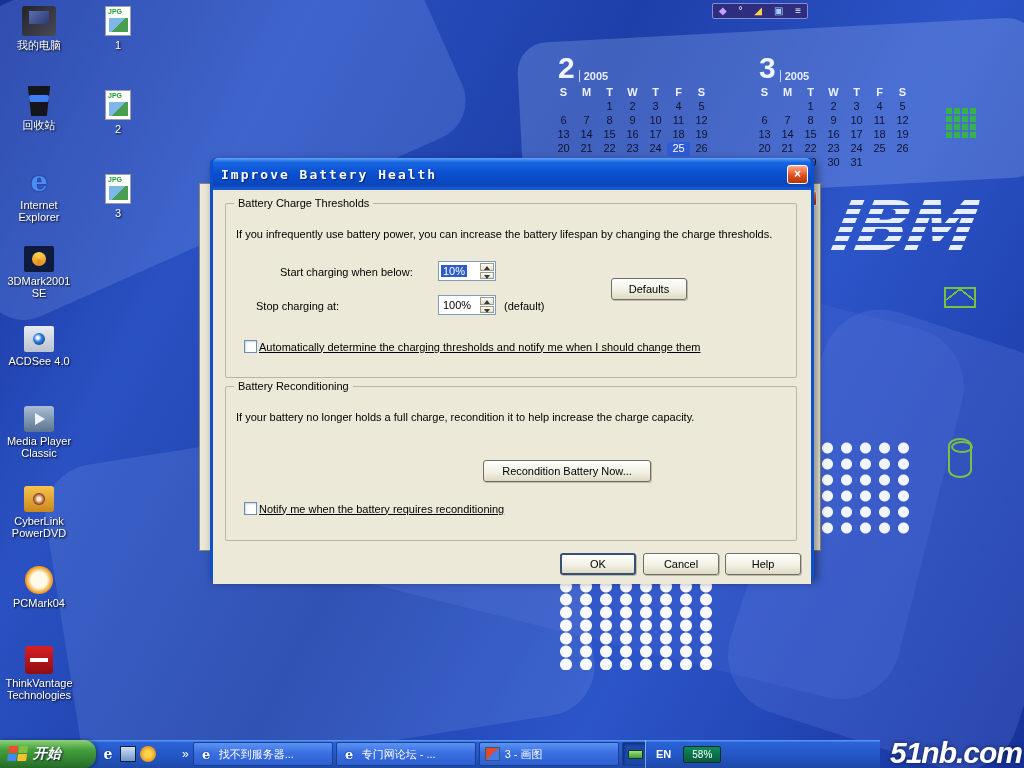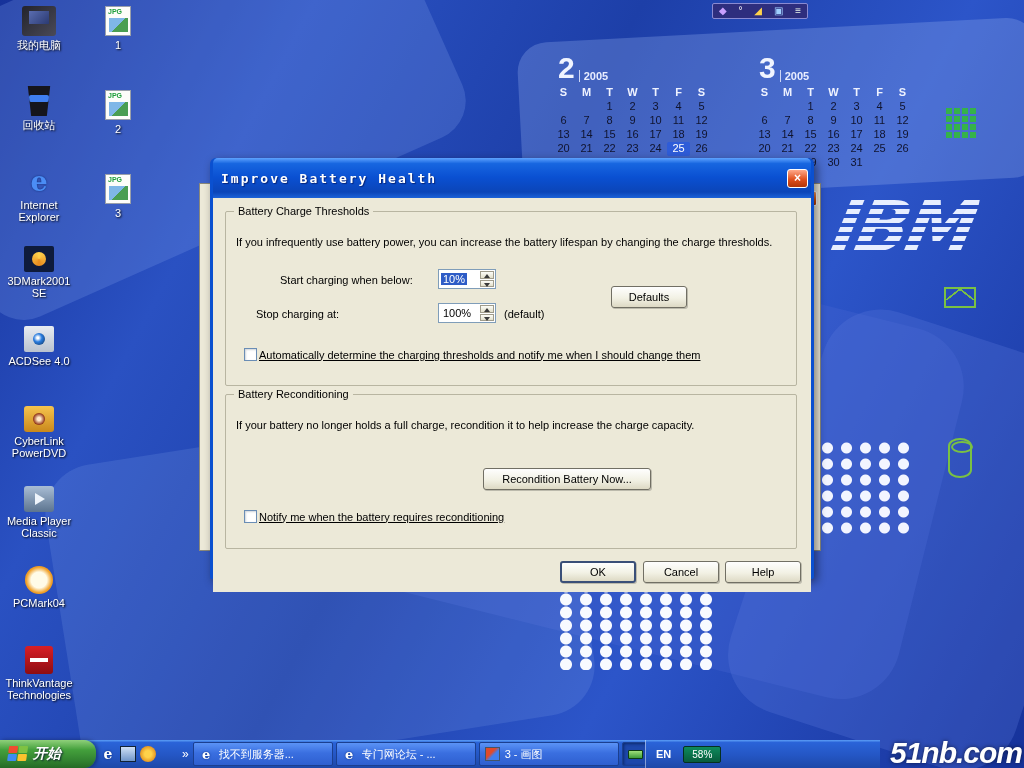--- a/index.html
+++ b/index.html
@@ -94,21 +94,21 @@
 
   
   #bg-window { position:absolute; left:199px; top:183px; width:622px; height:368px; background:#ece9d8;
     border:1px solid #8a887a; z-index:5; }
   #bg-window .orangebtn { position:absolute; right:3px; top:7px; width:15px; height:15px; border:1px solid #fff;
     border-radius:2px; background:linear-gradient(#f6a269,#d9530e 60%,#b23c05); }
 
   
   #dialog { position:absolute; left:210px; top:158px; width:604px; height:421px; z-index:10;
     background:#0a50d0; padding:0 3px 3px; border-radius:6px 6px 2px 2px; box-shadow:3px 3px 10px rgba(0,0,0,.45); }
-  .titlebar { height:40px; border-radius:5px 5px 0 0; display:flex; align-items:center;
+  .titlebar { height:32px; border-radius:5px 5px 0 0; display:flex; align-items:center;
     background:linear-gradient(180deg,#5ea3ff 0%,#1766e0 14%,#0a50d2 48%,#0b45b8 85%,#1c62d8 100%); }
   .title { font-family:"DejaVu Sans Mono", monospace; font-weight:bold; font-size:13px; letter-spacing:2px;
     color:#fff; padding-left:8px; text-shadow:1px 1px 1px #05247a; }
   .closebtn { margin-left:auto; margin-right:3px; width:21px; height:19px; border:1px solid #fff; border-radius:3px;
     background:linear-gradient(#ffa98a,#e0501e 55%,#b23508); color:#fff; font-size:12px; font-weight:bold;
     display:flex; align-items:center; justify-content:center; cursor:pointer; }
   .dbody { position:relative; width:100%; height:394px; background:#ece9d8; font-size:11px; color:#000; }
 
   .groupbox { position:absolute; left:12px; width:572px; border:1px solid #b8b5a1; border-radius:2px; }
   .g1 { top:13px; height:175px; }
@@ -237,26 +237,26 @@
     </div>
     <div class="desktop-icon">
       <div class="dicon ic-3dmark"></div>
       <div class="dlabel">3DMark2001 SE</div>
     </div>
     <div class="desktop-icon">
       <div class="dicon ic-acdsee"></div>
       <div class="dlabel">ACDSee 4.0</div>
     </div>
     <div class="desktop-icon">
+      <div class="dicon ic-mpc"></div>
+      <div class="dlabel">Media Player Classic</div>
+    </div>
+    <div class="desktop-icon">
       <div class="dicon ic-powerdvd"></div>
       <div class="dlabel">CyberLink PowerDVD</div>
-    </div>
-    <div class="desktop-icon">
-      <div class="dicon ic-mpc"></div>
-      <div class="dlabel">Media Player Classic</div>
     </div>
     <div class="desktop-icon">
       <div class="dicon ic-pcmark"></div>
       <div class="dlabel">PCMark04</div>
     </div>
     <div class="desktop-icon">
       <div class="dicon ic-thinkvantage"></div>
       <div class="dlabel">ThinkVantage Technologies</div>
     </div>
   </div>

